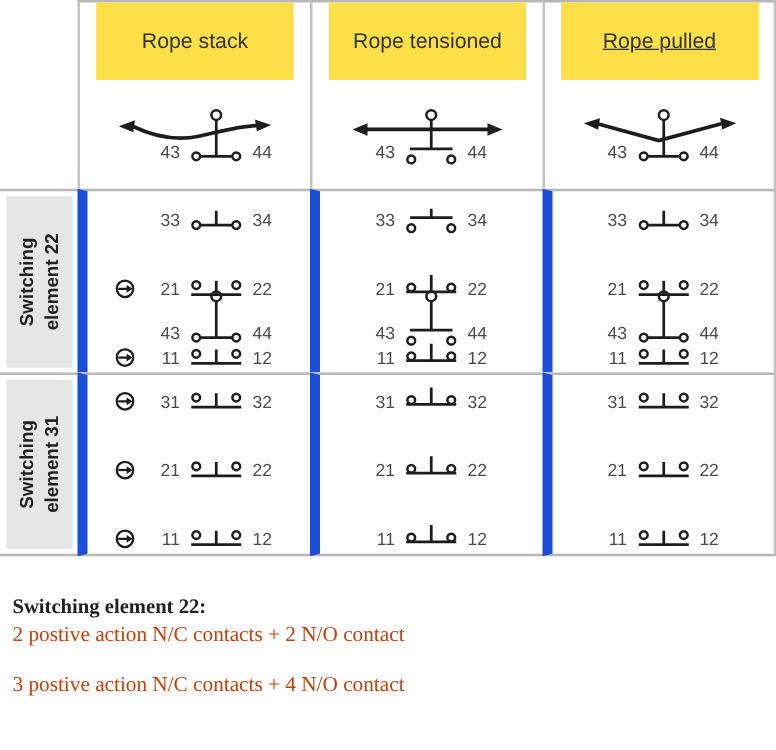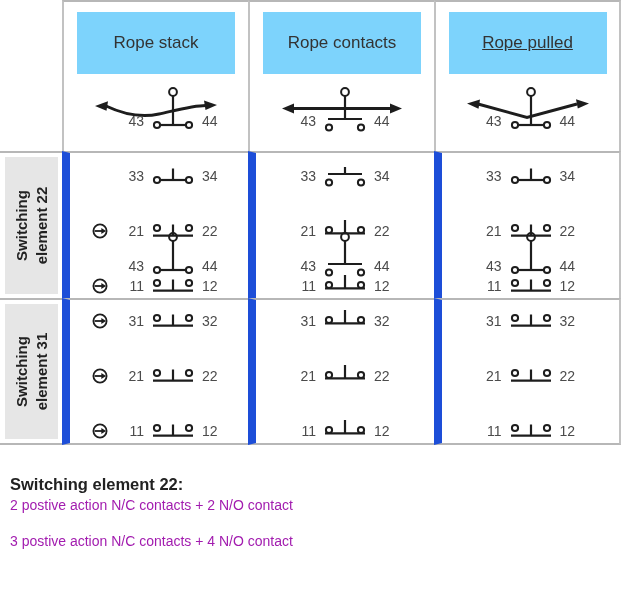--- a/index.html
+++ b/index.html
@@ -5,44 +5,44 @@
   html,body{margin:0;padding:0;background:#fff;}
   .stage{position:relative;width:621px;height:600px;background:#fff;
          font-family:"Liberation Sans",sans-serif;color:#2e2e2e;overflow:hidden;}
   .grid{display:grid;grid-template-columns:62px 186px 186px 187px;
         grid-template-rows:151px 147px 147px;width:621px;box-sizing:border-box;}
   .cell{box-sizing:border-box;background:#fff;}
   .corner{border:none;}
   .colhead{border-top:2px solid #b7b7b7;border-left:2px solid #c2c2c2;
            display:flex;flex-direction:column;align-items:center;}
   .colhead.last{border-right:2px solid #c2c2c2;text-decoration:underline;}
-  .chip{margin-top:10px;width:158px;height:62px;background:#7dd3fc;
+  .chip{width:158px;height:62px;background:#fde047;
         display:flex;align-items:center;justify-content:center;
         font-size:17px;color:#333;}
   .ropezone{flex:1;display:flex;align-items:center;justify-content:center;padding-bottom:8px;}
   .rowhead{border-top:2px solid #b7b7b7;display:flex;}
   .rowhead.lastrow{border-bottom:2px solid #b7b7b7;}
   .vlabel{margin:4px 0 4px 5px;width:53px;background:#e6e6e6;align-self:stretch;
           display:flex;align-items:center;justify-content:center;overflow:visible;}
   .vtext{transform:rotate(-90deg);white-space:nowrap;text-align:center;
          font-weight:bold;font-size:15px;line-height:1.3;color:#222;}
   .body{border-top:2px solid #b7b7b7;border-left:8px solid #1d4ed8;
         display:flex;flex-direction:column;align-items:center;padding-top:11px;justify-content:flex-end;}
   .body.last{border-right:2px solid #c2c2c2;}
   .body.lastrow{border-bottom:2px solid #b7b7b7;}
   .contact-stack{display:flex;flex-direction:column;align-items:center;}
   .crow{display:flex;align-items:flex-end;}
   .badge-slot{width:16px;margin-right:12px;display:flex;align-items:center;margin-bottom:4px;}
   .badge-slot.hidden{visibility:hidden;}
   .cnum{width:24px;font-size:14px;color:#4b4b4b;line-height:21px;margin-bottom:1px;}
   .cnum.l{text-align:right;margin-right:6px;}
   .cnum.r{text-align:left;margin-left:6px;margin-top:33px;}
-  .notes{margin-top:30px;padding-left:10px;}
+  .notes{margin-top:30px;padding-left:10px;font-family:Liberation Serif, serif;}
   .nt{margin:0;font-weight:bold;font-size:16.5px;color:#222;}
-  .nb{margin:3px 0 20px 0;font-size:14px;color:#a21caf;}
+  .nb{margin:3px 0 20px 0;font-size:17px;color:#c2410c;}
   svg{display:block;}
 </style>
 </head>
 <body>
 
 <div class="stage">
   <div class="grid">
 
     <div class="cell corner"></div>
 
@@ -54,21 +54,21 @@
         <svg viewBox="0 0 130 32" width="130" height="32">
           <path d="M15,13 C34,22 52,24.5 68,21 C84,17.5 102,12.5 115,12.5" fill="none" stroke="#1d1d1d" stroke-width="3"></path>
           <polygon points="4,13 17,8.2 15.5,17.8" fill="#1d1d1d"></polygon>
           <polygon points="126,12 113,7.6 114.5,17" fill="#1d1d1d"></polygon>
         </svg>
       </div>
     </div>
 
     <div class="cell colhead">
       <div class="chip">
-        <span>Rope contacts</span>
+        <span>Rope tensioned</span>
       </div>
       <div class="ropezone">
         <svg viewBox="0 0 130 32" width="130" height="32">
           <line x1="16" y1="15.5" x2="114" y2="15.5" stroke="#1d1d1d" stroke-width="3"></line>
           <polygon points="5,15.5 17,10.5 17,20.5" fill="#1d1d1d"></polygon>
           <polygon points="125,15.5 113,10.5 113,20.5" fill="#1d1d1d"></polygon>
         </svg>
       </div>
     </div>
 

